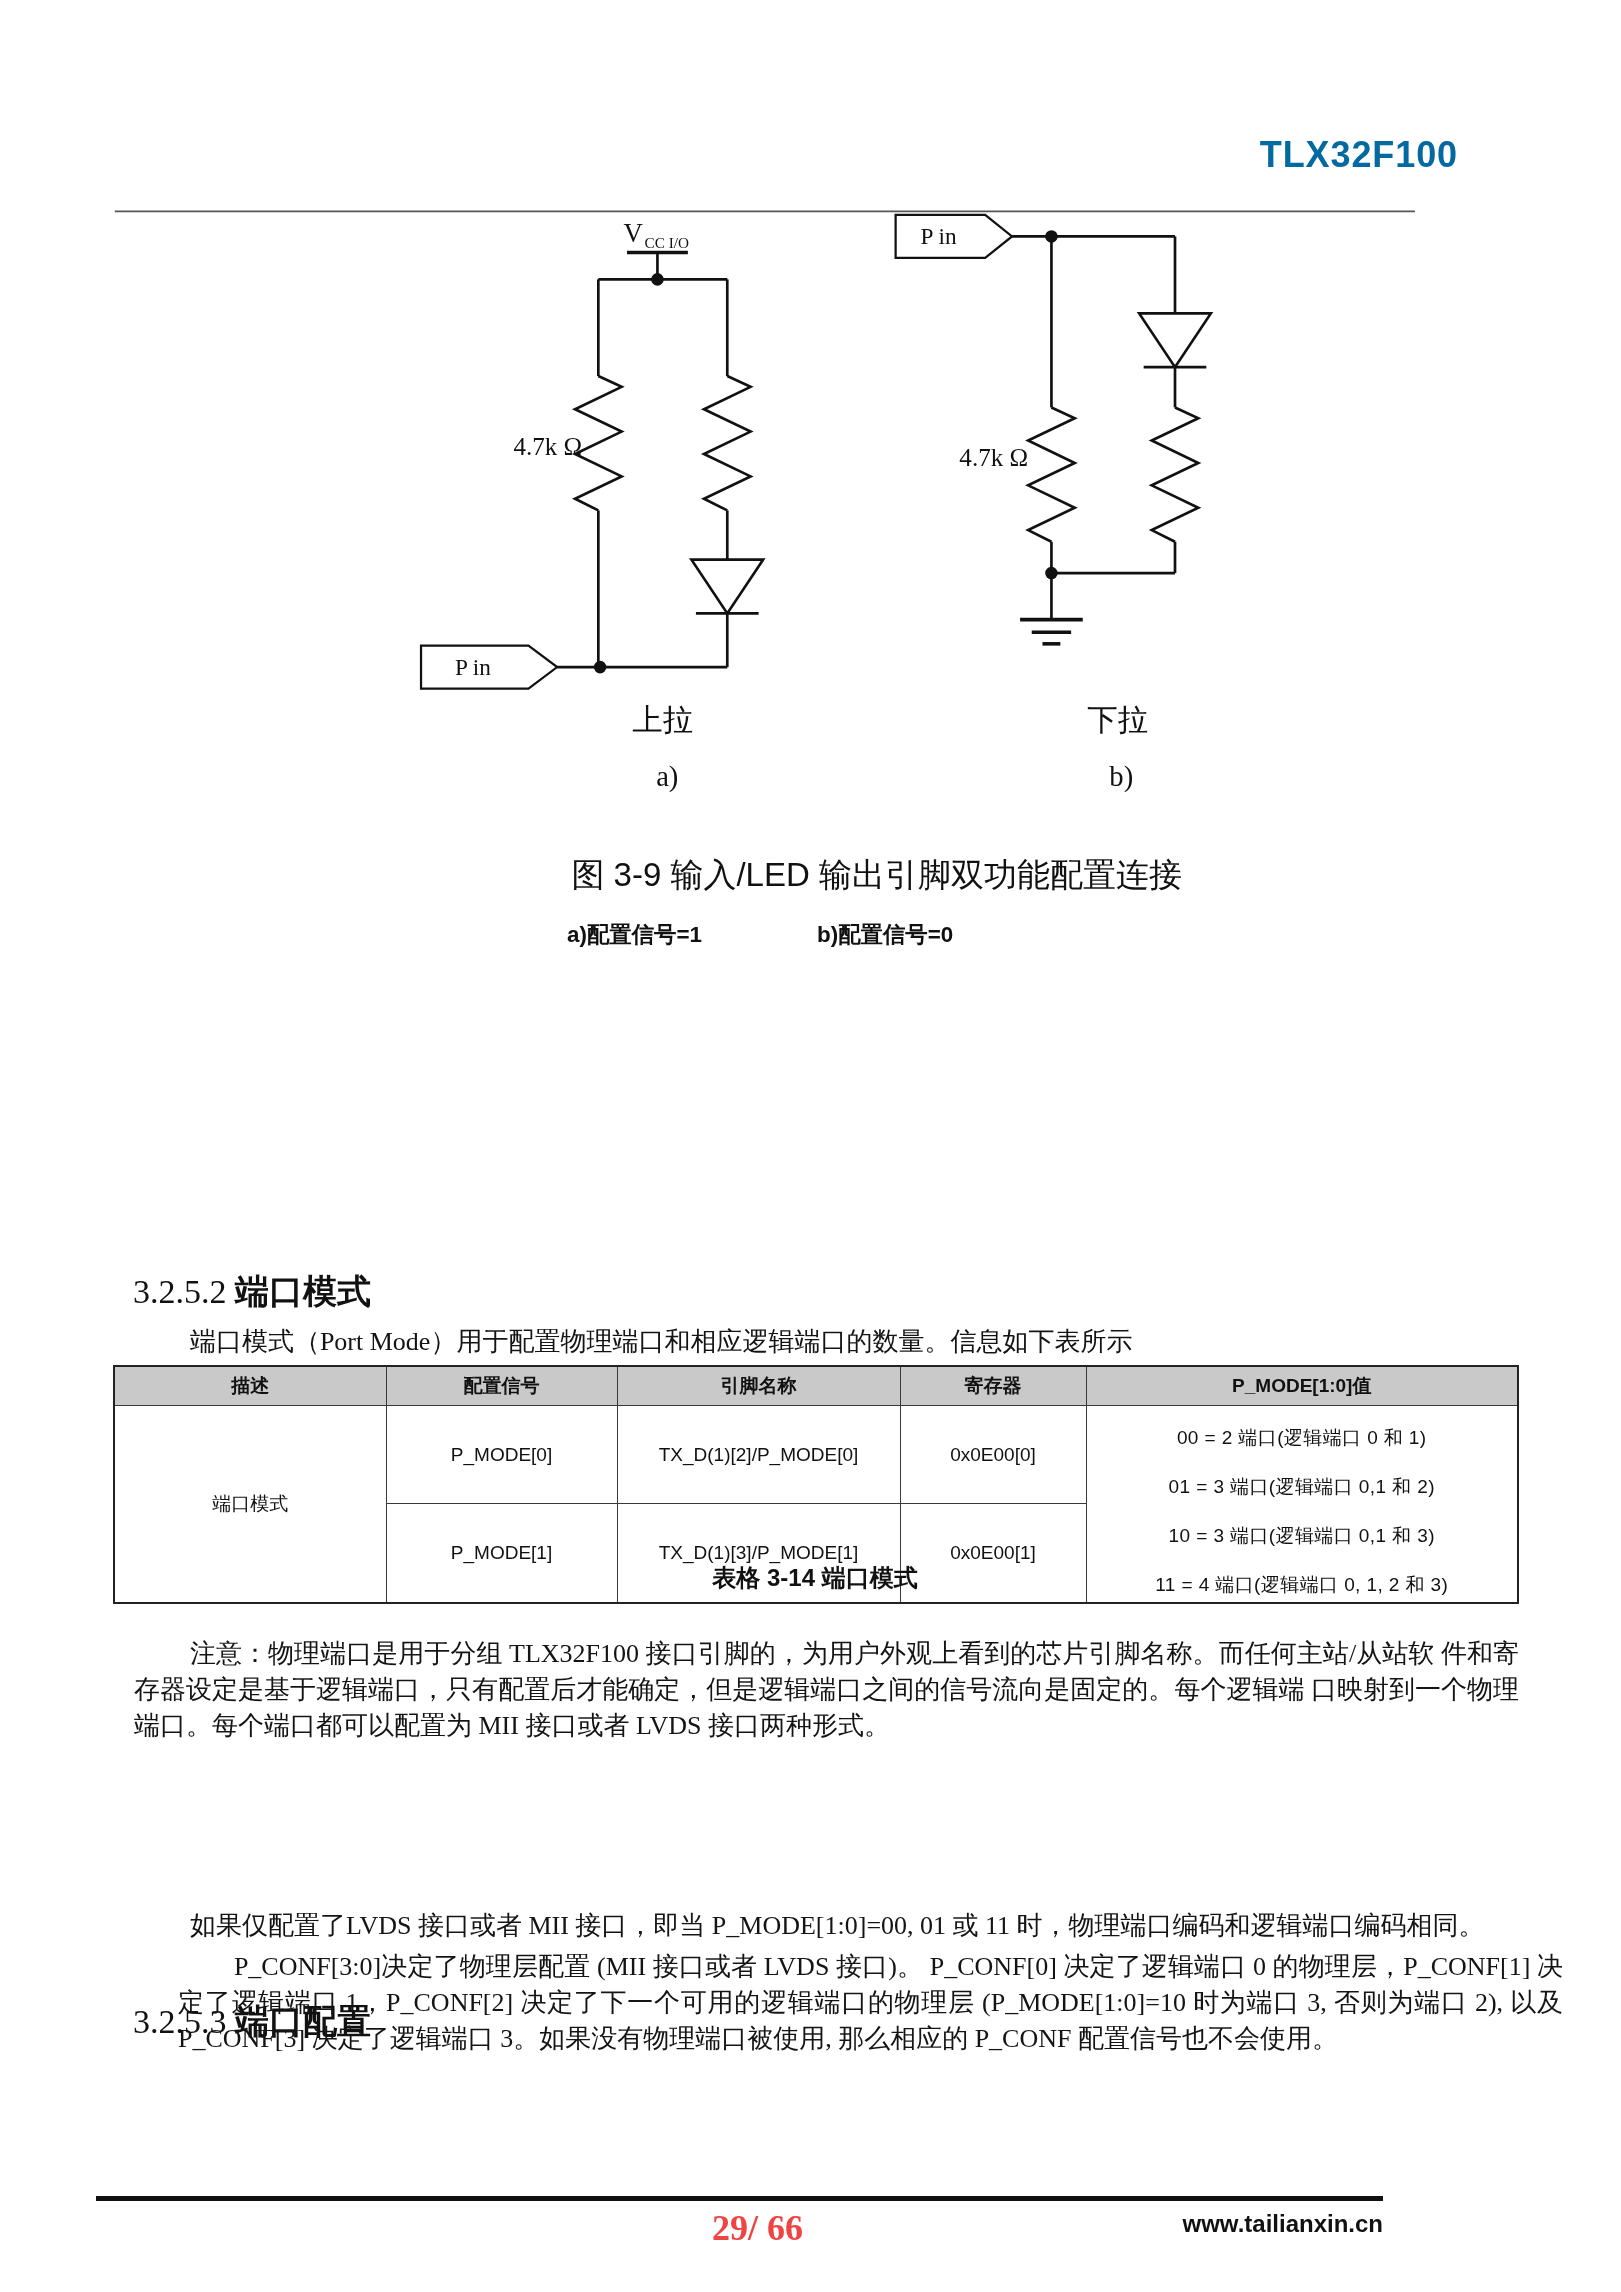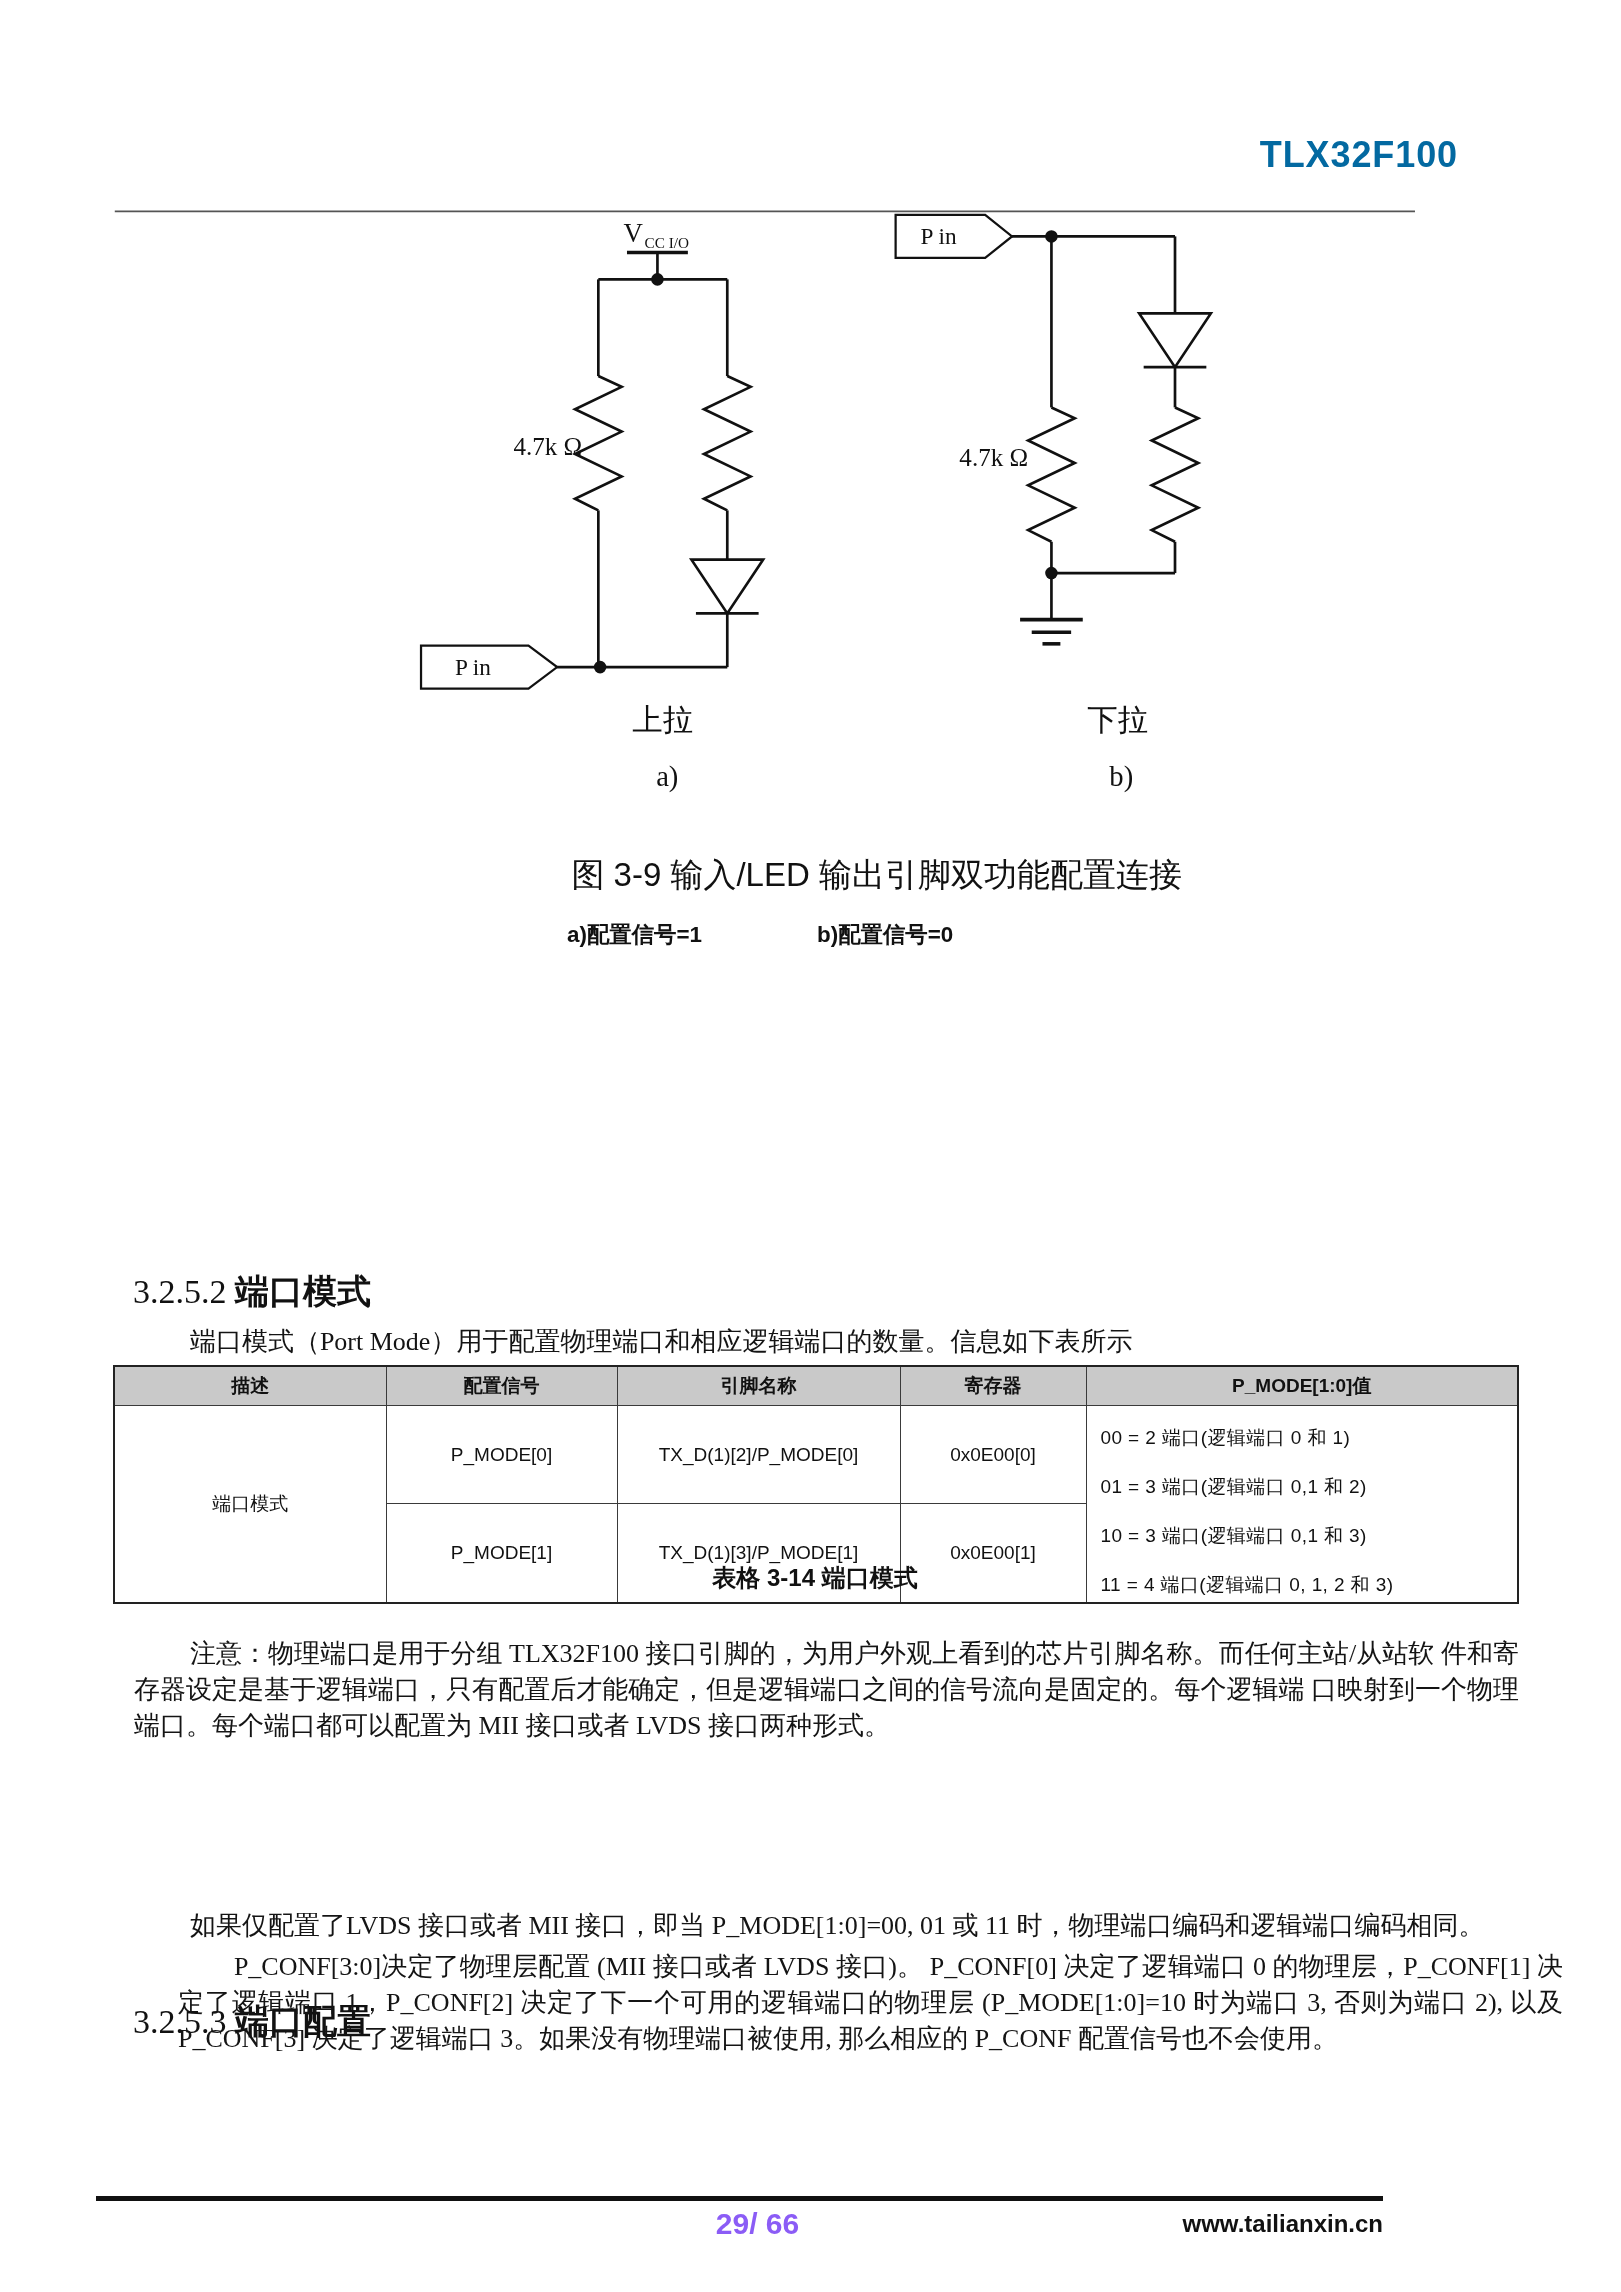--- a/index.html
+++ b/index.html
@@ -53,33 +53,33 @@
   table.cfg th,table.cfg td{
     border:1.3px solid #3a3a3a;
     text-align:center;vertical-align:middle;
     padding:0 14px;overflow:hidden;
   }
   table.cfg{border:2.2px solid #222;}
   table.cfg th{
     background:#c9c9c9;font-weight:700;height:38px;font-size:19px;
   }
   table.cfg td{height:72px;background:#fff;}
-  .pmode-line{line-height:34px;text-align:left;letter-spacing:0.4px;margin-top:15px;}
+  .pmode-line{line-height:34px;text-align:center;letter-spacing:0.4px;margin-top:15px;}
   .tbl-caption{
     left:113px;top:1562px;width:1404px;text-align:center;
     font-family:"Liberation Sans","DejaVu Sans",sans-serif;
     font-weight:700;font-size:24px;color:#111;
   }
   .footer-line{
     left:96px;top:2196px;width:1287px;height:4.5px;background:#111;
   }
   .footer-page{
     left:668px;top:2207px;width:179px;text-align:center;
-    font-family:Liberation Sans, sans-serif;
-    font-weight:700;font-size:30px;color:#8b5cf6;
+    font-family:Liberation Serif, serif;
+    font-weight:700;font-size:36px;color:#ef4444;
   }
   .footer-site{
     left:1114px;top:2210px;width:269px;text-align:right;
     font-family:"Liberation Sans","DejaVu Sans",sans-serif;
     font-weight:700;font-size:24px;color:#111;
   }
 </style>
 </head>
 <body>
 

